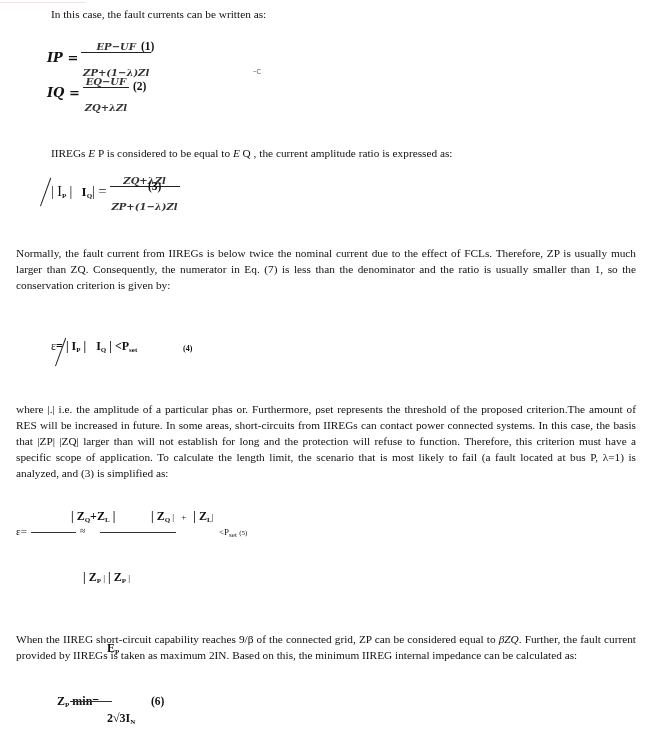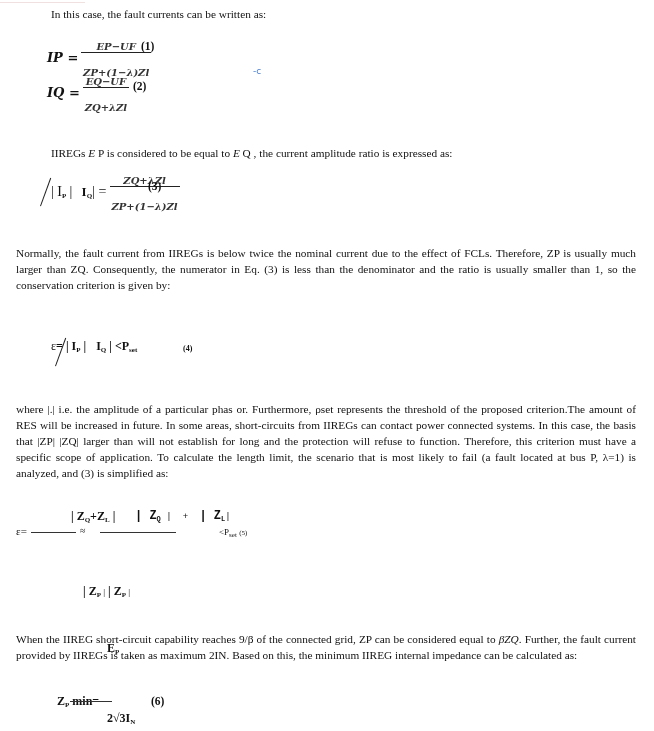--- a/index.html
+++ b/index.html
@@ -60,48 +60,48 @@
   <span class="bar">|</span>
   <span style="margin-left:6px;">I</span><span class="sub">Q</span><span class="bar">| =</span>
   <span class="frac">
     <span class="num">ZQ+λZl</span>
     <span class="den">ZP+(1−λ)Zl</span>
   </span>
 </div>
 <div class="slash" style="left:40px; top:176px; height:30px; transform: rotate(20deg);"></div>
 <div class="abs eqlabel" style="left:148px; top:180px;">(3)</div>
 
-<div class="para" style="top:245px;">Normally, the fault current from IIREGs is below twice the nominal current due to the effect of FCLs. Therefore, ZP is usually much larger than ZQ. Consequently, the numerator in Eq. (3) is less than the denominator and the ratio is usually smaller than 1, so the conservation criterion is given by:</div>
+<div class="para" style="top:245px;">Normally, the fault current from IIREGs is below twice the nominal current due to the effect of FCLs. Therefore, ZP is usually much larger than ZQ. Consequently, the numerator in Eq. (7) is less than the denominator and the ratio is usually smaller than 1, so the conservation criterion is given by:</div>
 
 <div class="abs b" style="left:16px; top:339px; font-size:12px;text-align:center;">
   <span style="font-weight:normal;">ε</span><span>= | I</span><span class="sub">P</span><span> |</span>
   <span style="margin-left:7px;">I</span><span class="sub">Q</span><span> | &lt;P</span><span class="sub">set</span>
 </div>
 <div class="slash" style="left:55px; top:336px; height:30px; transform: rotate(20deg);"></div>
 <div class="abs b" style="left:148px; top:344px; font-size:8px;">(4)</div>
 
 <div class="para" style="top:401px;">where |.| i.e. the amplitude of a particular phas or. Furthermore, ρset represents the threshold of the proposed criterion.The amount of RES will be increased in future. In some areas, short-circuits from IIREGs can contact power connected systems. In this case, the basis that |ZP| |ZQ| larger than will not establish for long and the protection will refuse to function. Therefore, this criterion must have a specific scope of application. To calculate the length limit, the scenario that is most likely to fail (a fault located at bus P, λ=1) is analyzed, and (3) is simplified as:</div>
 
 <div class="abs" style="left:16px; top:525px; font-size:11px;"><span>ε</span><span>=</span></div>
 <div class="abs b" style="left:36px; top:509px; font-size:12px;">
   <span>| Z</span><span class="sub">Q</span><span>+Z</span><span class="sub">L</span><span> |</span>
 </div>
 <div class="hline" style="left:31px; top:532px; width:45px;"></div>
 <div class="abs" style="left:80px; top:525px; font-size:10px;">≈</div>
-<div class="abs b" style="left:100px; top:509px; font-size:12px;font-family:Liberation Mono, monospace;">
+<div class="abs b" style="left:116px; top:509px; font-size:12px;">
   <span>| Z</span><span class="sub">Q</span><span style="font-weight:normal;font-size:9px;"> |</span>
   <span style="font-weight:normal;font-size:9px;margin:0 4px;">+</span>
   <span>| Z</span><span class="sub">L</span><span style="font-weight:normal;font-size:9px;">|</span>
 </div>
 <div class="hline" style="left:100px; top:532px; width:76px;"></div>
 <div class="abs b" style="left:184px; top:527px; font-size:9px;">
   <span style="font-weight:normal;">&lt;P</span><span class="sub" style="font-weight:normal;">set</span>
   <span style="font-weight:normal;font-size:7px;">(5)</span>
 </div>
-<div class="abs b" style="left:48px; top:584px; font-size:12px;">
+<div class="abs b" style="left:48px; top:570px; font-size:12px;">
   <span>| Z</span><span class="sub">P</span><span style="font-weight:normal;font-size:9px;"> |</span>
   <span>| Z</span><span class="sub">P</span><span style="font-weight:normal;font-size:9px;"> |</span>
 </div>
 
 <div class="para" style="top:631px;">
   <span>When the IIREG short-circuit capability reaches 9/β of the connected grid, ZP can be considered equal to </span><span class="mi">βZQ</span><span>. Further, the fault current provided by IIREGs is taken as maximum 2IN. Based on this, the minimum IIREG internal impedance can be calculated as:</span>
 </div>
 
 <div class="abs b" style="left:22px; top:694px; font-size:12px;">
   <span>Z</span><span class="sub">P</span><span> min=</span>

